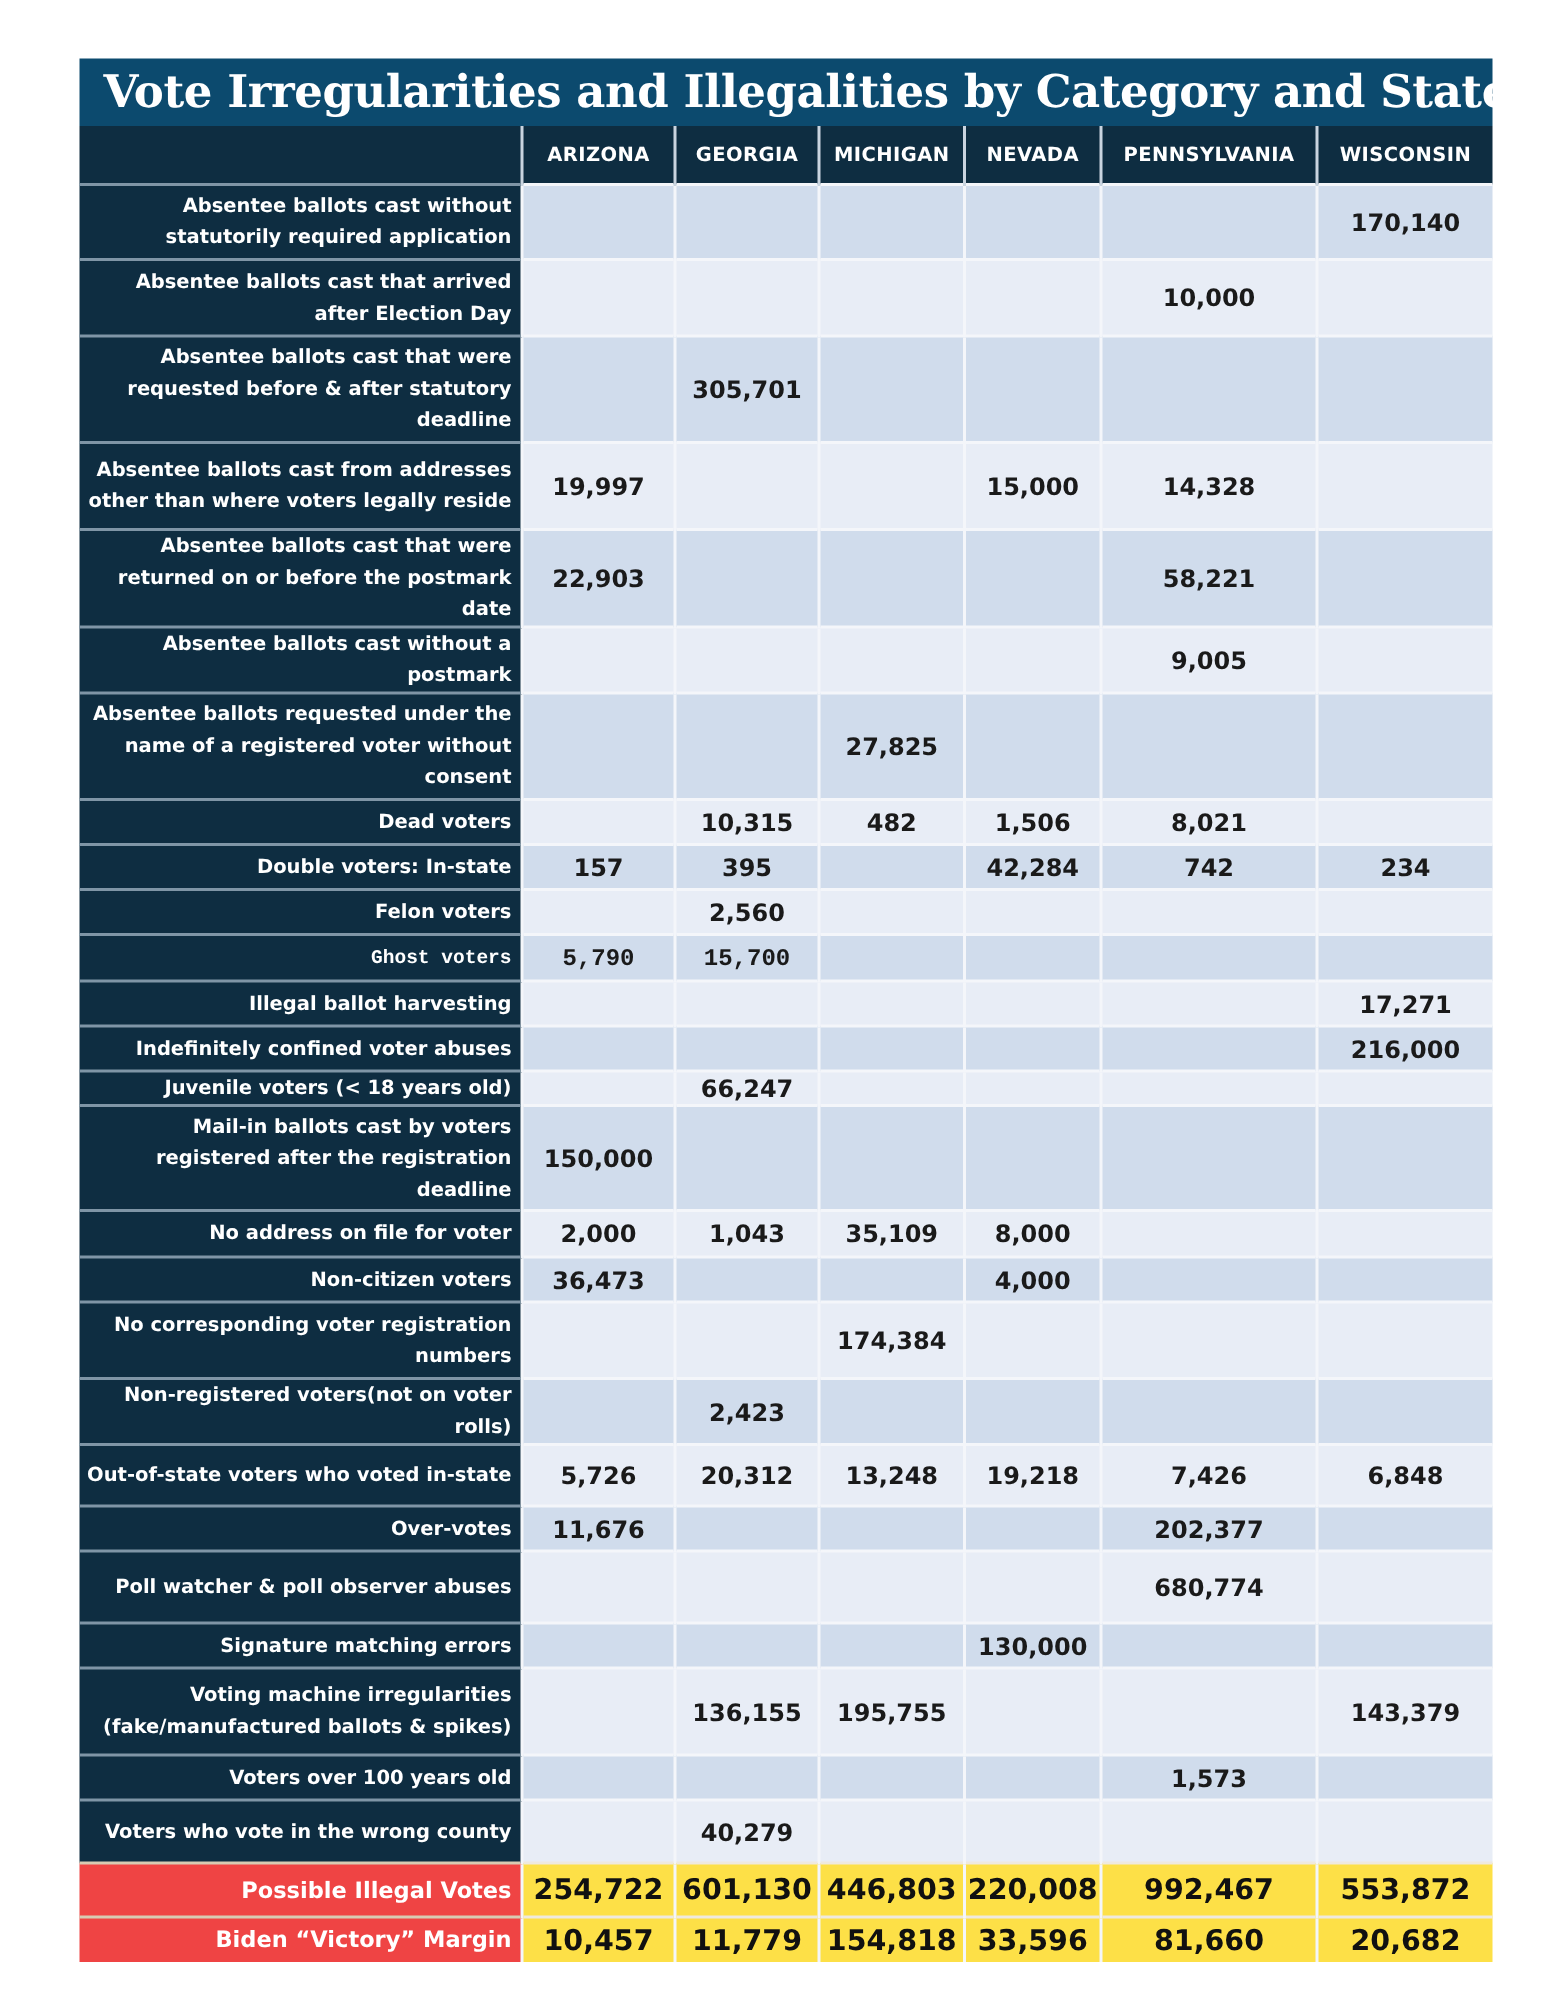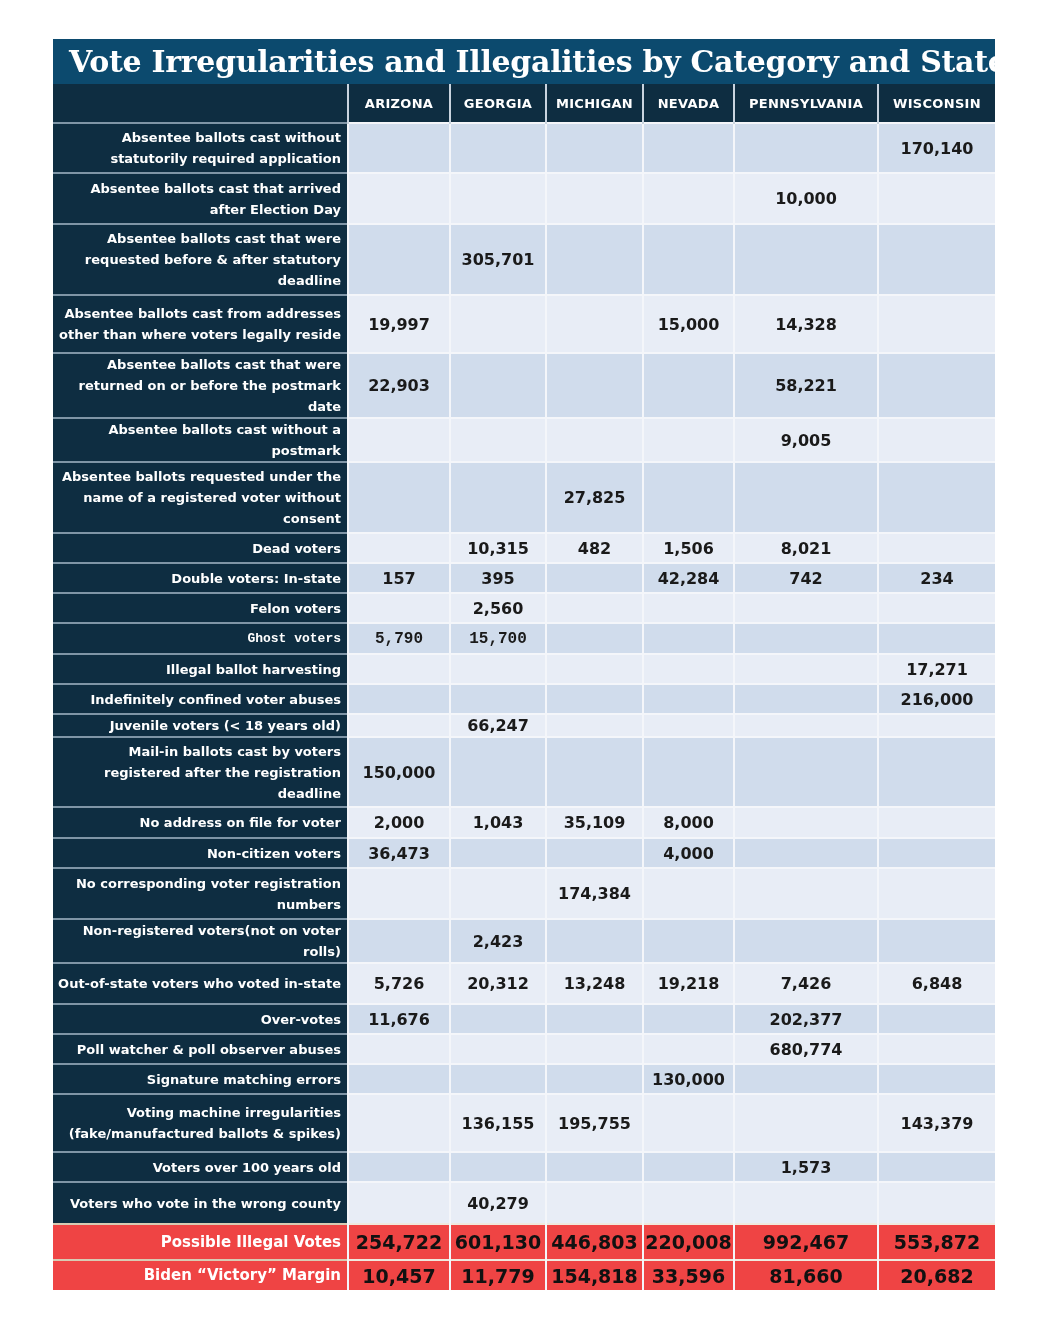--- a/index.html
+++ b/index.html
@@ -26,21 +26,21 @@
   }
   th.corner { border-left:none; }
   td { padding:0; text-align:center; font-weight:bold; font-size:16px; color:#1a1a1a; border-left:2px solid #f4f6fa; border-top:2px solid #f4f6fa; }
   td.lbl {
     background:#0e2d41; color:#ffffff; text-align:right; font-size:13px; line-height:21px;
     padding:0 6px 0 5px; border-left:none; border-top:2px solid #7f95a6; vertical-align:middle;
   }
   tr.odd td.val { background:#d0dcec; }
   tr.even td.val { background:#e8edf6; }
   tr.total td.lbl { background:#ef4444; color:#ffffff; border-top:2px solid #d8cbb3; font-size:15px; }
-  tr.total td.val { background:#ef4444; font-size:19px; color:#111111; border-top:2px solid #efe9de;margin-left:44px; }
+  tr.total td.val { background:#fde047; font-size:19px; color:#111111; border-top:2px solid #efe9de;margin-left:44px; }
 </style>
 </head>
 <body>
 
 <div id="title-bar">Vote Irregularities and Illegalities by Category and State</div>
 
 <div id="grid">
   <table>
     <colgroup>
       <col class="c-label">
@@ -245,21 +245,21 @@
         </tr>
         <tr class="odd" style="height: 30px;">
           <td class="lbl">Over-votes</td>
           <td class="val">11,676</td>
           <td class="val"></td>
           <td class="val"></td>
           <td class="val"></td>
           <td class="val">202,377</td>
           <td class="val"></td>
         </tr>
-        <tr class="even" style="height: 30px;">
+        <tr class="even" style="height: 48px;">
           <td class="lbl">Poll watcher &amp; poll observer abuses</td>
           <td class="val"></td>
           <td class="val"></td>
           <td class="val"></td>
           <td class="val"></td>
           <td class="val">680,774</td>
           <td class="val"></td>
         </tr>
         <tr class="odd" style="height: 30px;">
           <td class="lbl">Signature matching errors</td>

